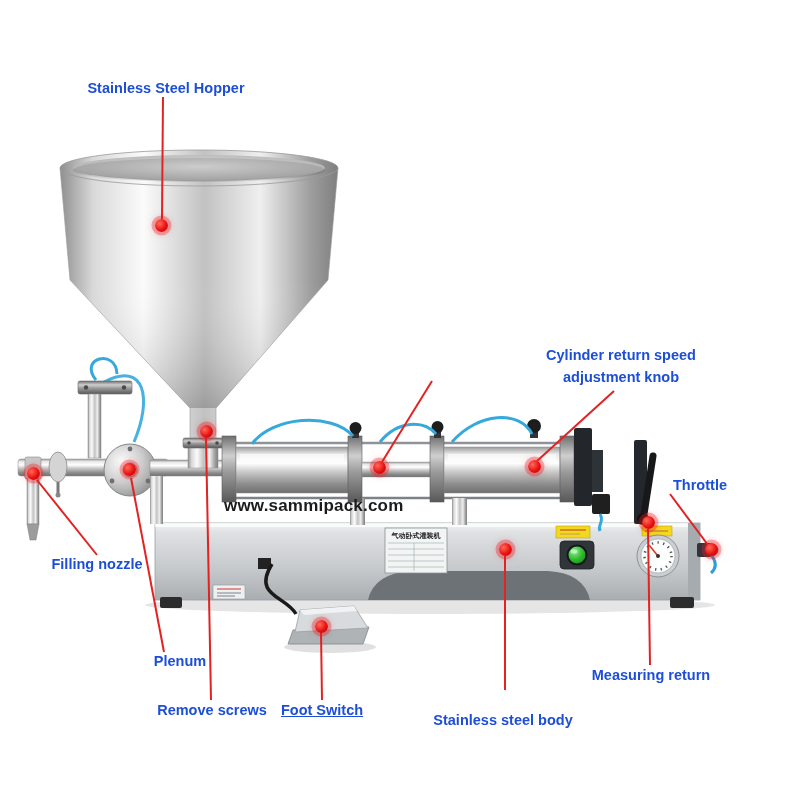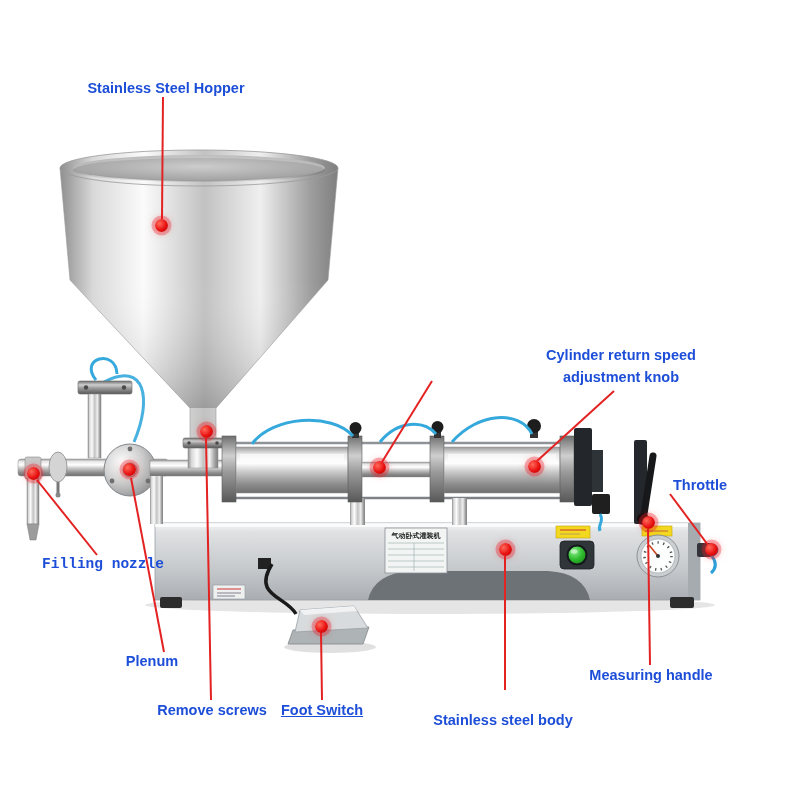--- a/index.html
+++ b/index.html
@@ -211,20 +211,21 @@
       <rect x="574" y="428" width="18" height="78" rx="2" fill="#23272b"></rect>
       <rect x="592" y="450" width="11" height="42" fill="#2e3338"></rect>
       <rect x="592" y="494" width="18" height="20" rx="2" fill="#1f1f1f"></rect>
       <path d="M600 514 C 605 522, 597 524, 600 531" stroke="#35a8dc" stroke-width="3" fill="none"></path>
       <rect x="634" y="440" width="13" height="84" rx="2" fill="#24282c"></rect>
       <line x1="653" y1="456" x2="644" y2="514" stroke="#17181a" stroke-width="7" stroke-linecap="round"></line>
       <circle cx="643" cy="519" r="6" fill="#0f0f10"></circle>
     </g>
   </svg>
 
+  <div class="watermark" style="left:224px;top:496px;">www.sammipack.com</div>
 
   <svg class="leader-svg" width="800" height="800" viewBox="0 0 800 800">
     <g stroke="#e32222" stroke-width="2">
       <line x1="163" y1="97" x2="162" y2="219"></line>
       <line x1="432" y1="381" x2="382" y2="462"></line>
       <line x1="614" y1="391" x2="537" y2="461"></line>
       <line x1="670" y1="494" x2="708" y2="545"></line>
       <line x1="97" y1="555" x2="37" y2="480"></line>
       <line x1="164" y1="652" x2="131" y2="478"></line>
       <line x1="211" y1="700" x2="206" y2="438"></line>
@@ -241,20 +242,20 @@
   <div class="dot" style="left:33px;top:473px;"></div>
   <div class="dot" style="left:129px;top:469px;"></div>
   <div class="dot" style="left:206px;top:431px;"></div>
   <div class="dot" style="left:321px;top:626px;"></div>
   <div class="dot" style="left:505px;top:549px;"></div>
   <div class="dot" style="left:648px;top:522px;"></div>
 
   <div class="lbl" style="left:166px;top:80px;">Stainless Steel Hopper</div>
   <div class="lbl multiline" style="left:621px;top:345px;">Cylinder return speed adjustment knob</div>
   <div class="lbl" style="left:668px;top:477px;margin-left:32px;">Throttle</div>
-  <div class="lbl" style="left:103px;top:556px;font-family:Liberation Mono, monospace;">Filling nozzle</div>
-  <div class="lbl" style="left:152px;top:653px;">Plenum</div>
+  <div class="lbl" style="left:97px;top:556px;">Filling nozzle</div>
+  <div class="lbl" style="left:180px;top:653px;">Plenum</div>
   <div class="lbl" style="left:212px;top:702px;text-align:right;">Remove screws</div>
   <div class="lbl" style="left:322px;top:702px;text-decoration:underline;">Foot Switch</div>
   <div class="lbl" style="left:503px;top:712px;">Stainless steel body</div>
-  <div class="lbl" style="left:651px;top:667px;">Measuring handle</div>
+  <div class="lbl" style="left:651px;top:667px;">Measuring return</div>
 
 </div>
 
 </body></html>

